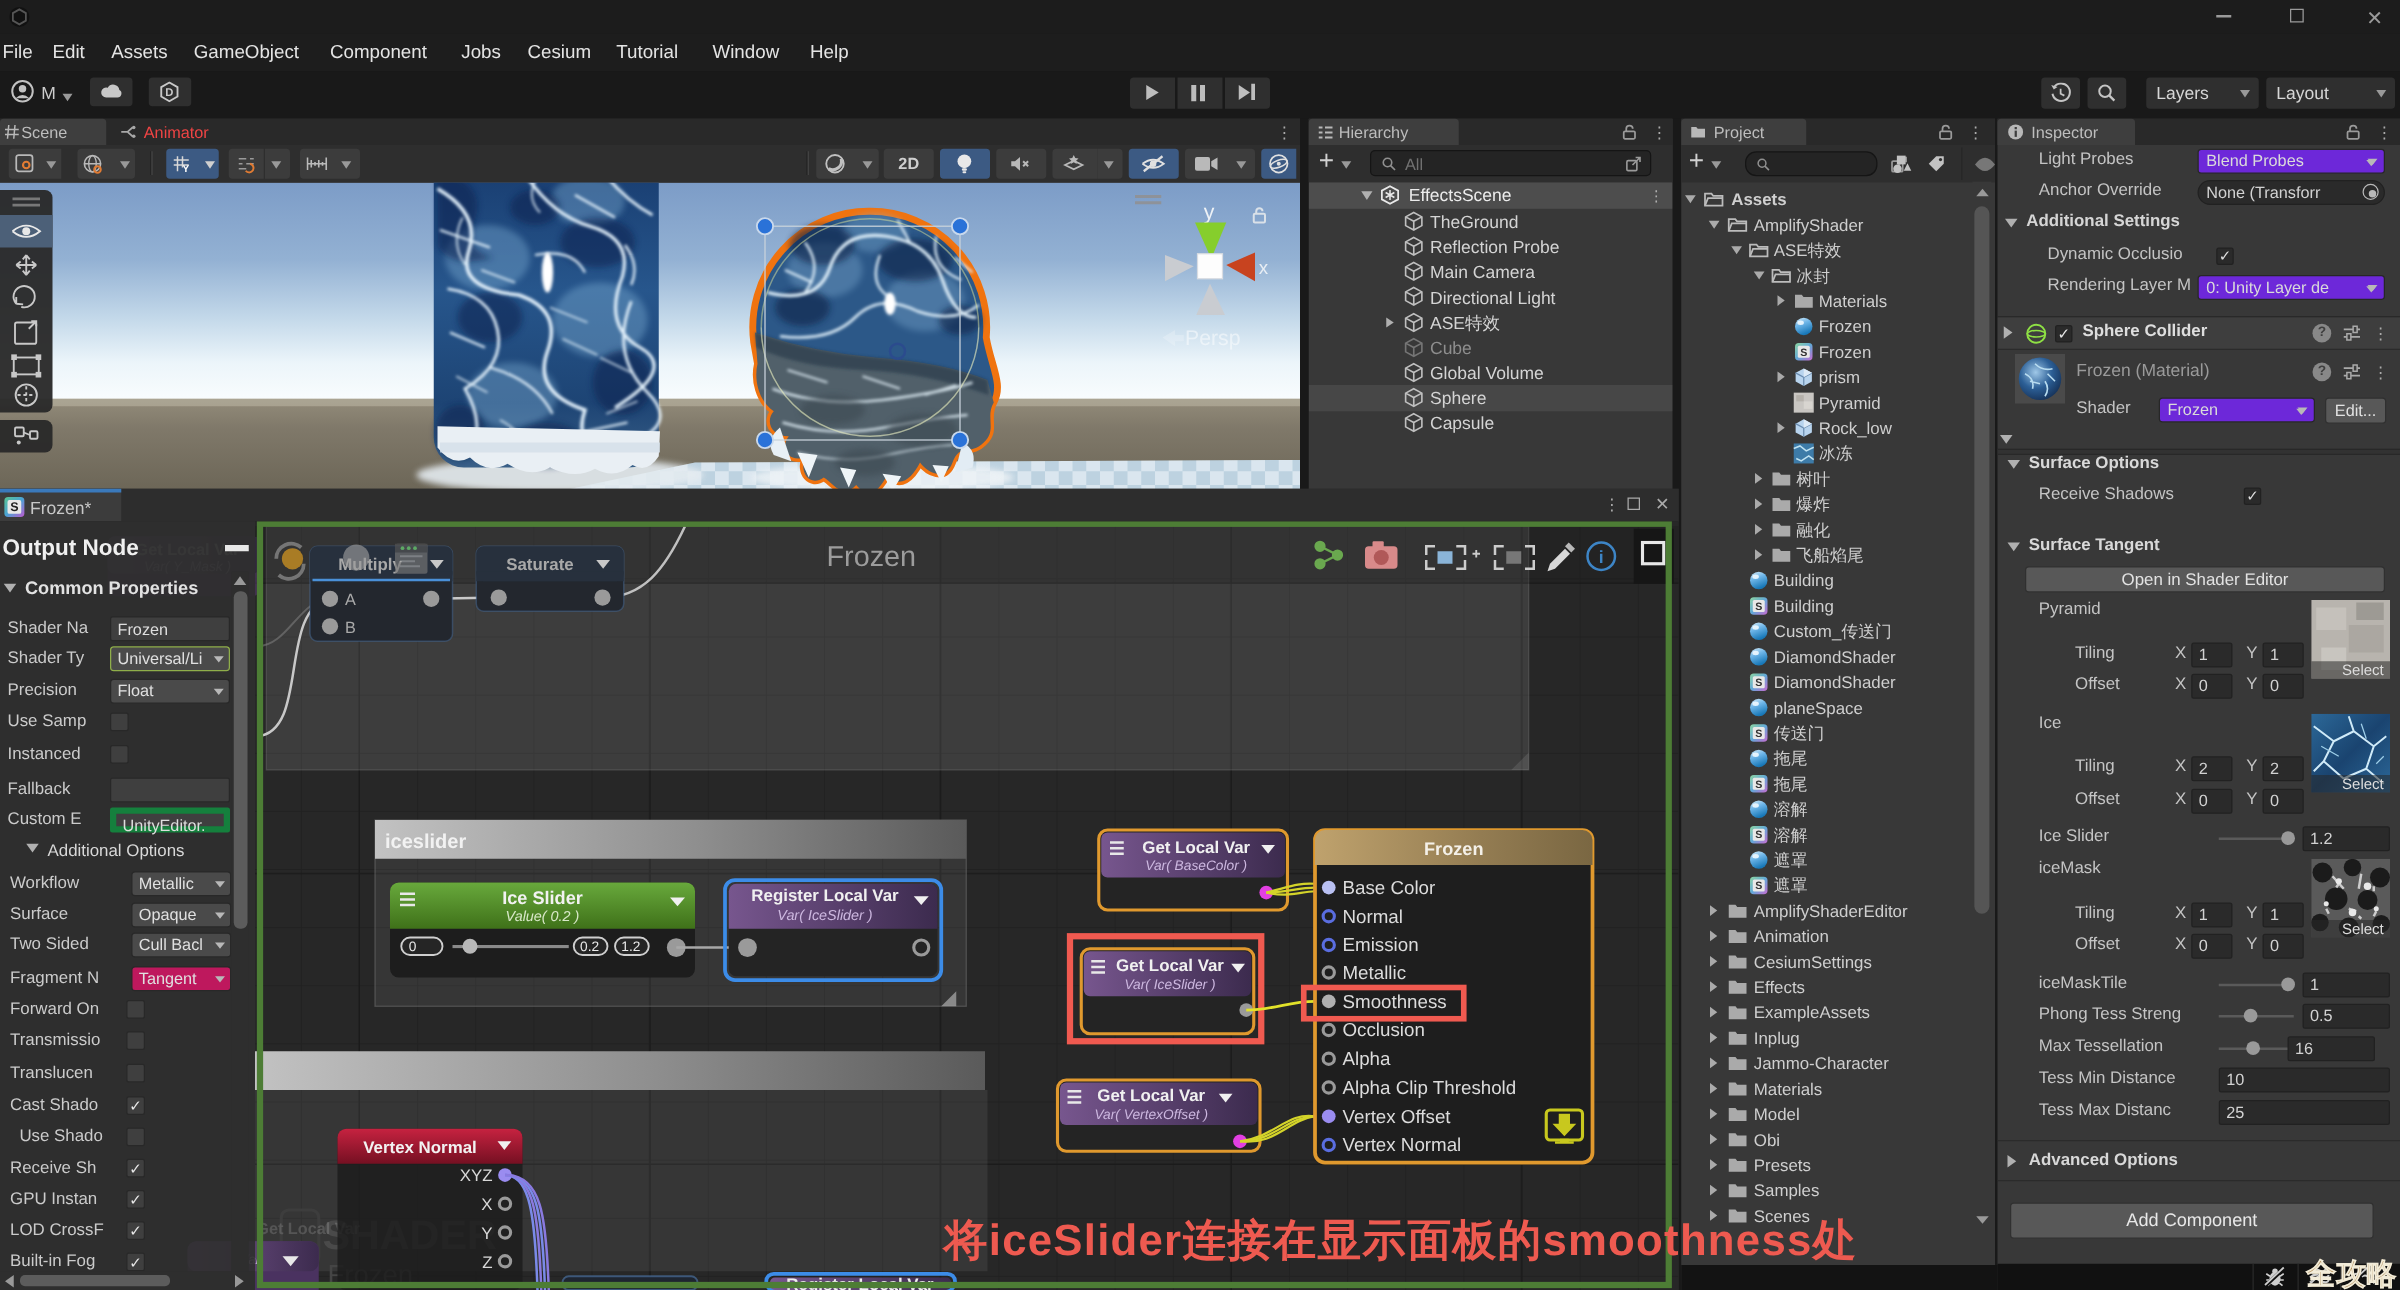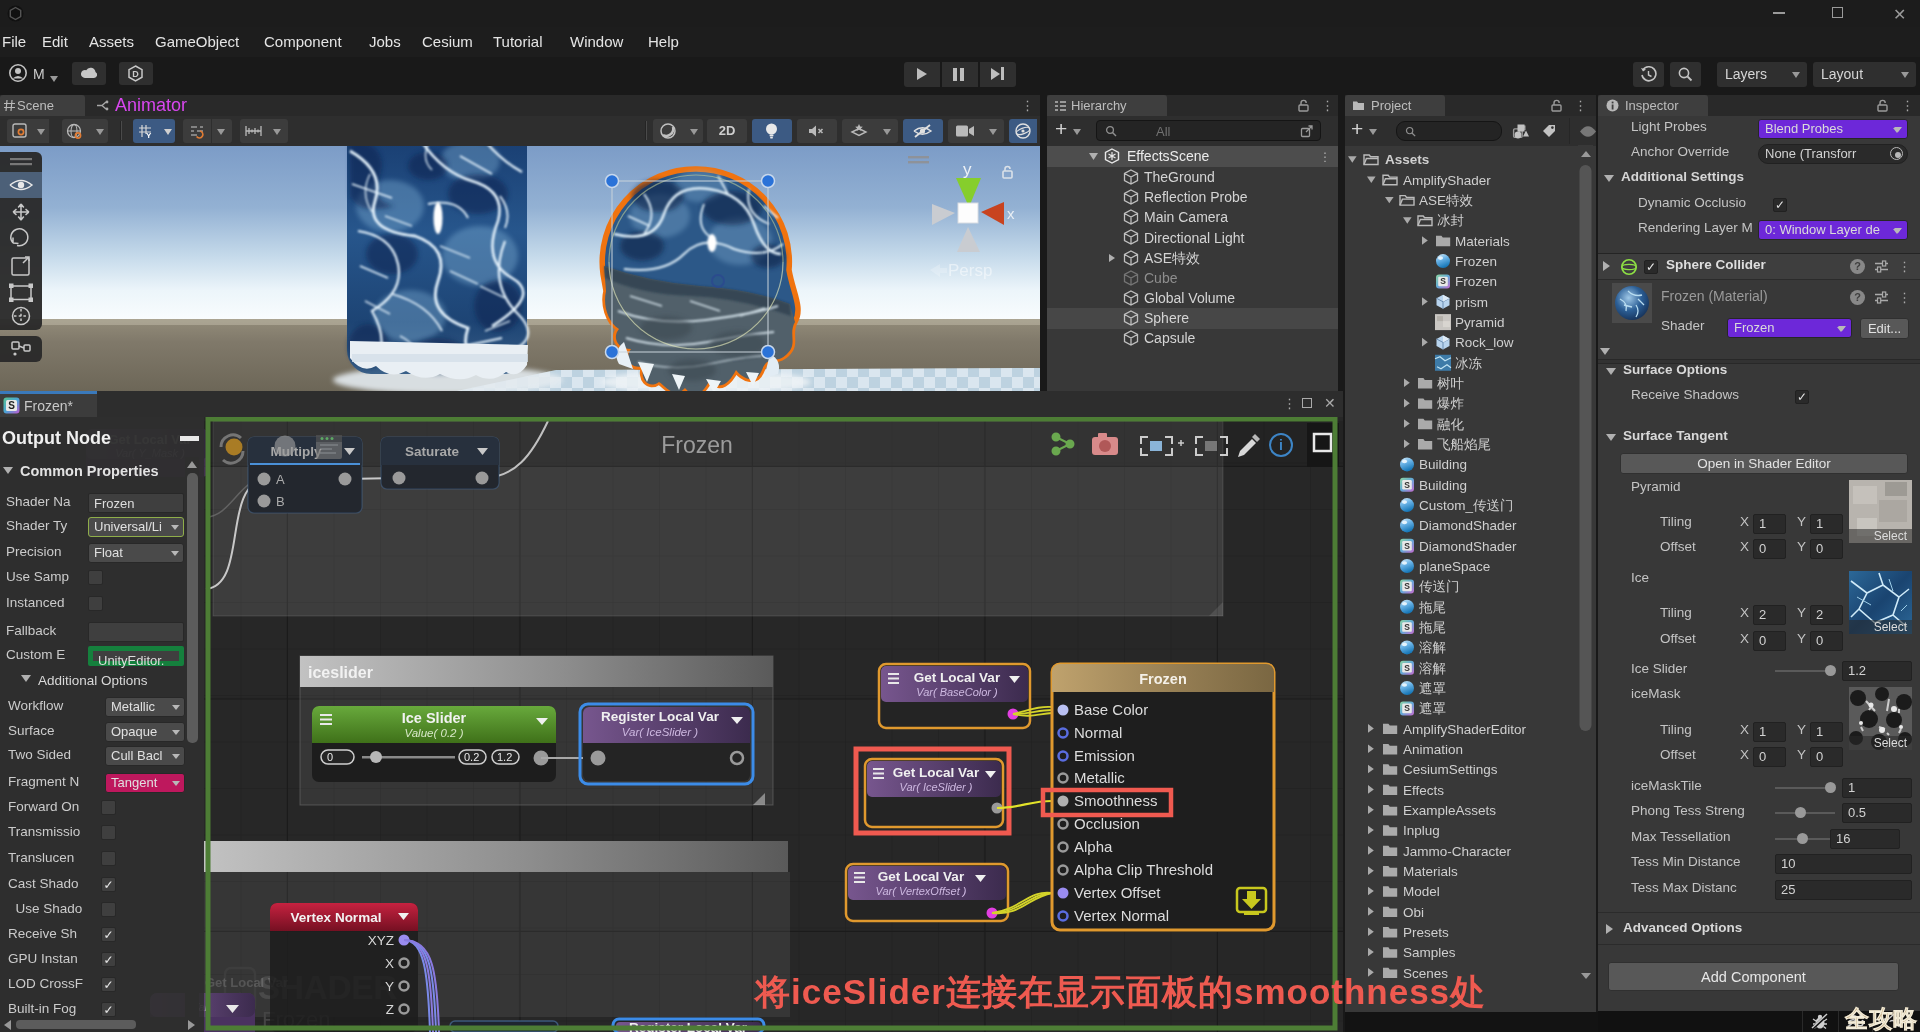--- a/index.html
+++ b/index.html
@@ -106,21 +106,21 @@
 
   <div class="abs" id="scenepanel" style="left:0;top:95px;width:1040px;height:300px;background:#383838;">
 
     <div class="abs tabstrip" style="left:0;top:0;width:1040px;height:21px;">
       <div class="tab" style="left:0;width:85px;">
         <span style="margin-left:17px;">Scene</span>
         <svg class="abs" style="left:3px;top:4px;" width="13" height="13" viewBox="0 0 13 13">
           <path d="M4 1 L3 12 M9 1 L8 12 M1 4.5 H12 M1 8.5 H12" stroke="#b8b8b8" stroke-width="1.2" fill="none"></path>
         </svg>
       </div>
-      <div class="abs" style="left:87px;top:0;width:96px;height:21px;color:#d946ef;font-size:18px;line-height:21px;">
+      <div class="abs" style="left:87px;top:0;width:96px;height:21px;color:#ef4444;font-size:13px;line-height:21px;">
         <svg class="abs" style="left:9px;top:5px;" width="13" height="11" viewBox="0 0 13 11">
           <path d="M1 5.5 H6 M6 5.5 L10 2 M6 5.5 L10 9" stroke="#a8a8a8" stroke-width="1.4" fill="none"></path>
           <circle cx="11" cy="2" r="1.4" fill="#a8a8a8"></circle>
             <circle cx="11" cy="9" r="1.4" fill="#a8a8a8"></circle>
         </svg>
         <span style="margin-left:28px;">Animator</span>
       </div>
       <div class="abs" style="right:6px;top:3px;color:#aaa;font-size:13px;letter-spacing:0;">⋮</div>
     </div>
 
@@ -413,21 +413,21 @@
     </div>
     <div class="abs ptoolbar" style="left:0;top:21px;width:291px;height:30px;">
       <div class="abs" style="left:8px;top:1px;font-size:21px;color:#d0d0d0;font-weight:300;">+</div>
       <span class="arrowD" style="position:absolute;left:26px;top:13px;"></span>
       <div class="abs" style="left:49px;top:4px;width:273px;"></div>
       <div class="abs" style="left:49px;top:4px;width:225px;height:21px;background:#242424;border:1px solid #151515;border-radius:4px;">
         <svg style="margin:4px 0 0 8px;" width="13" height="13" viewBox="0 0 13 13">
           <circle cx="5" cy="5" r="3.4" fill="none" stroke="#8f8f8f" stroke-width="1.3"></circle>
           <path d="M7.5 7.5 L11 11" stroke="#8f8f8f" stroke-width="1.4"></path>
         </svg>
-        <span style="position:absolute;left:27px;top:3px;color:#717171;font-size:13px;margin-left:32px;">All</span>
+        <span style="position:absolute;left:27px;top:3px;color:#717171;font-size:13px;">All</span>
         <svg style="position:absolute;right:6px;top:3px;" width="14" height="14" viewBox="0 0 14 14">
           <rect x="1.5" y="4.5" width="8" height="8" rx="1" fill="none" stroke="#9a9a9a" stroke-width="1.3"></rect>
           <path d="M6 8 L12 2 M8.5 2 H12 V5.5" fill="none" stroke="#9a9a9a" stroke-width="1.3"></path>
         </svg>
       </div>
     </div>
     <div class="abs" id="hierarchytree" style="left:0;top:50px;width:291px;height:250px;">
       <svg width="291" height="250" viewBox="0 0 291 250">
         <defs>
           <g id="cube">
@@ -685,21 +685,21 @@
 <div class="abs" style="left:296px;top:11px;width:0;height:0;border:4px solid transparent;border-top:5px solid #b8b8b8;"></div>
 <div class="abs" style="left:33px;top:28px;font-size:13.5px;color:#c4c4c4;white-space:nowrap;">Anchor Override</div>
 <div class="fld" style="left:160px;top:28px;width:150px;height:20px;line-height:18px;border-radius:10px;"><span style="margin-left:6px;">None (Transforr</span></div>
 <div class="abs" style="left:292px;top:31px;width:13px;height:13px;border-radius:50%;border:1.5px solid #b8b8b8;"></div>
 <div class="abs" style="left:296.5px;top:35.5px;width:6px;height:6px;border-radius:50%;background:#b8b8b8;"></div>
 <div class="abs" style="left:6px;top:59px;width:0;height:0;border:5px solid transparent;border-top:7px solid #b0b0b0;"></div>
 <div class="abs" style="left:23px;top:53px;font-size:13.5px;color:#d5d5d5; font-weight:bold;white-space:nowrap;">Additional Settings</div>
 <div class="abs" style="left:40px;top:78.5px;font-size:13.5px;color:#c4c4c4;white-space:nowrap;">Dynamic Occlusio</div>
 <div class="chk" style="left:175px;top:81.5px;">✓</div>
 <div class="abs" style="left:40px;top:104px;font-size:13.5px;color:#c4c4c4;white-space:nowrap;">Rendering Layer M</div>
-<div class="drop" style="left:160px;top:104.0px;width:150px;height:20px;line-height:18px;"><span style="margin-left:6px;">0: Window Layer de</span></div>
+<div class="drop" style="left:160px;top:104.0px;width:150px;height:20px;line-height:18px;"><span style="margin-left:6px;">0: Unity Layer de</span></div>
 <div class="abs" style="left:296px;top:112px;width:0;height:0;border:4px solid transparent;border-top:5px solid #b8b8b8;"></div>
 <div class="abs" style="left:0;top:137px;width:322px;height:1px;background:#242424;"></div>
 <div class="abs" style="left:0;top:138px;width:322px;height:26px;background:#3e3e3e;border-bottom:1px solid #2b2b2b;"></div>
 <div class="abs" style="left:5px;top:145px;width:0;height:0;border:5px solid transparent;border-left:7px solid #b0b0b0;"></div>
 <svg class="abs" style="left:22px;top:142px;" width="18" height="18" viewBox="0 0 18 18">
 <circle cx="9" cy="9" r="7.2" fill="none" stroke="#8ee044" stroke-width="1.6"></circle>
 <ellipse cx="9" cy="9" rx="7.2" ry="2.6" fill="none" stroke="#8ee044" stroke-width="1.2"></ellipse>
         </svg>
 <div class="chk" style="left:46px;top:144px;color:#e8e8e8;">✓</div>
 <div class="abs" style="left:68px;top:141px;font-size:13.5px;color:#dedede; font-weight:bold;white-space:nowrap;">Sphere Collider</div>

